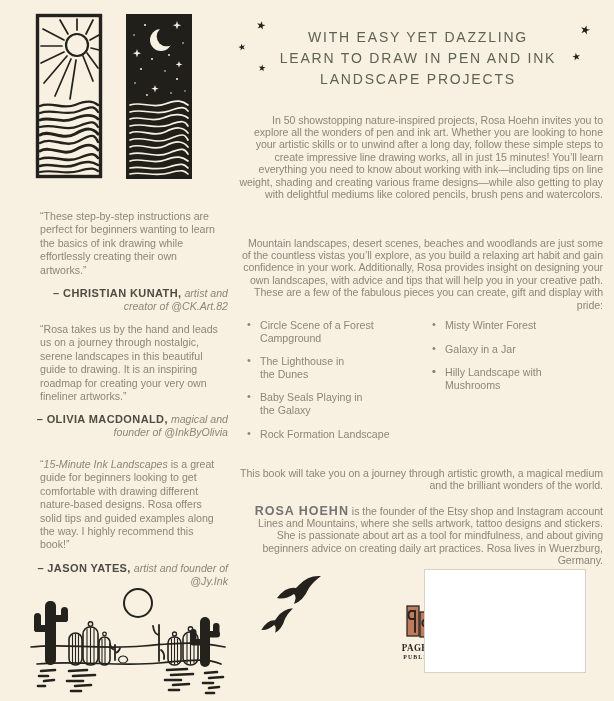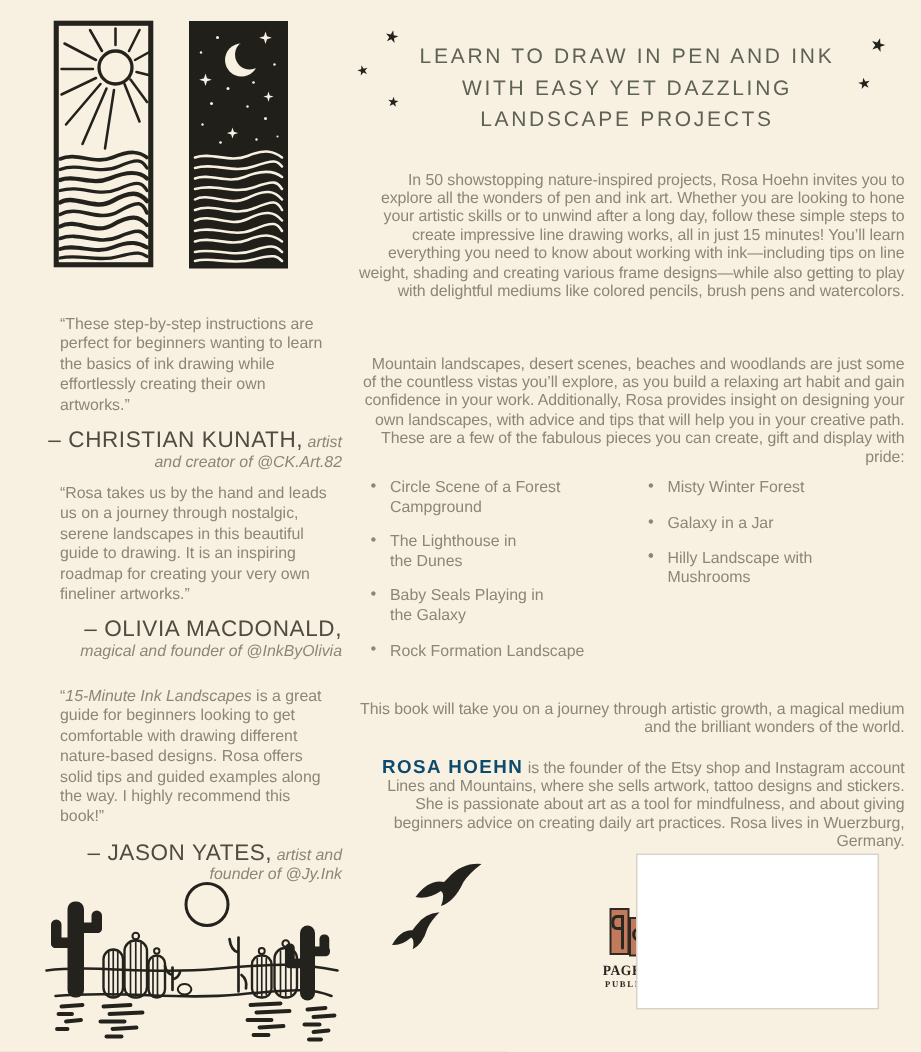--- a/index.html
+++ b/index.html
@@ -20,21 +20,21 @@
   .body-par{
     left:237px; width:366px;
     font-size:10.6px; line-height:12.4px; letter-spacing:-0.05px;
     color:#8d8678; text-align:right;
   }
   .p1{top:103px;}
   .p2{top:226px;}
   .closing{top:456px;}
   .bio{top:494px;}
   .bio-name{
-    font-weight:700; color:#0c4a6e; font-size:12.5px; letter-spacing:1px;
+    font-weight:700; color:#737373; font-size:12.5px; letter-spacing:1px;
   }
   .star{
     color:#23221c; line-height:1; z-index:3;
   }
 
   
   .bullets{
     list-style:none; margin:0; padding:0;
     font-size:10.6px; line-height:12.6px; color:#8d8678;
   }
@@ -48,21 +48,21 @@
   .testimonial{left:30px; width:198px;}
   .t1{top:200px;} .t2{top:313px;} .t3{top:448px;}
   .quote{
     margin:10px; font-size:10.6px; line-height:13.4px; color:#8d8678;
   }
   .quote em{font-style:italic;}
   .attrib{
     margin:5px 0 0 0; text-align:right; font-size:10.6px; line-height:13px;
   }
   .attrib-name{
-    font-weight:400; color:#4e4b40; font-size:15px; letter-spacing:0.4px; font-style:normal;
+    font-weight:700; color:#4e4b40; font-size:11px; letter-spacing:0.4px; font-style:normal;
   }
   .attrib-role{font-style:italic; color:#8d8678;}
 
   
   .publisher{left:350px; top:599px; width:74px; text-align:center; color:#2b2822;margin-left:48px;}
   .publisher .pub-name{
     font-family:"Liberation Serif", serif; font-weight:700;
     font-size:9.5px; letter-spacing:0.4px; margin-top:2px;
     transform:scaleX(0.95); transform-origin:center;
   }
@@ -150,22 +150,22 @@
     </g>
   </svg>
 
   <span class="abs star" style="left:256px; top:20px; font-size:11px; transform:rotate(12deg);">★</span>
   <span class="abs star" style="left:238px; top:43px; font-size:9px; transform:rotate(-14deg);">★</span>
   <span class="abs star" style="left:258px; top:64px; font-size:9px; transform:rotate(6deg);">★</span>
   <span class="abs star" style="left:580px; top:24px; font-size:12px; transform:rotate(16deg);">★</span>
   <span class="abs star" style="left:572px; top:52px; font-size:10px; transform:rotate(-10deg);">★</span>
 
   <div class="abs title">
+    <div>WITH EASY YET DAZZLING</div>
     <div>LEARN TO DRAW IN PEN AND INK</div>
-    <div>WITH EASY YET DAZZLING</div>
     <div>LANDSCAPE PROJECTS</div>
   </div>
 
   <p class="abs body-par p1">In 50 showstopping nature-inspired projects, Rosa Hoehn invites you to explore all the wonders of pen and ink art. Whether you are looking to hone your artistic skills or to unwind after a long day, follow these simple steps to create impressive line drawing works, all in just 15 minutes! You’ll learn everything you need to know about working with ink—including tips on line weight, shading and creating various frame designs—while also getting to play with delightful mediums like colored pencils, brush pens and watercolors.</p>
   <p class="abs body-par p2">Mountain landscapes, desert scenes, beaches and woodlands are just some of the countless vistas you’ll explore, as you build a relaxing art habit and gain confidence in your work. Additionally, Rosa provides insight on designing your own landscapes, with advice and tips that will help you in your creative path. These are a few of the fabulous pieces you can create, gift and display with pride:</p>
 
   <ul class="abs bullets bul-left">
     <li>
       <span class="bullet-dot">•</span>
       <span class="bullet-text">Circle Scene of a Forest

